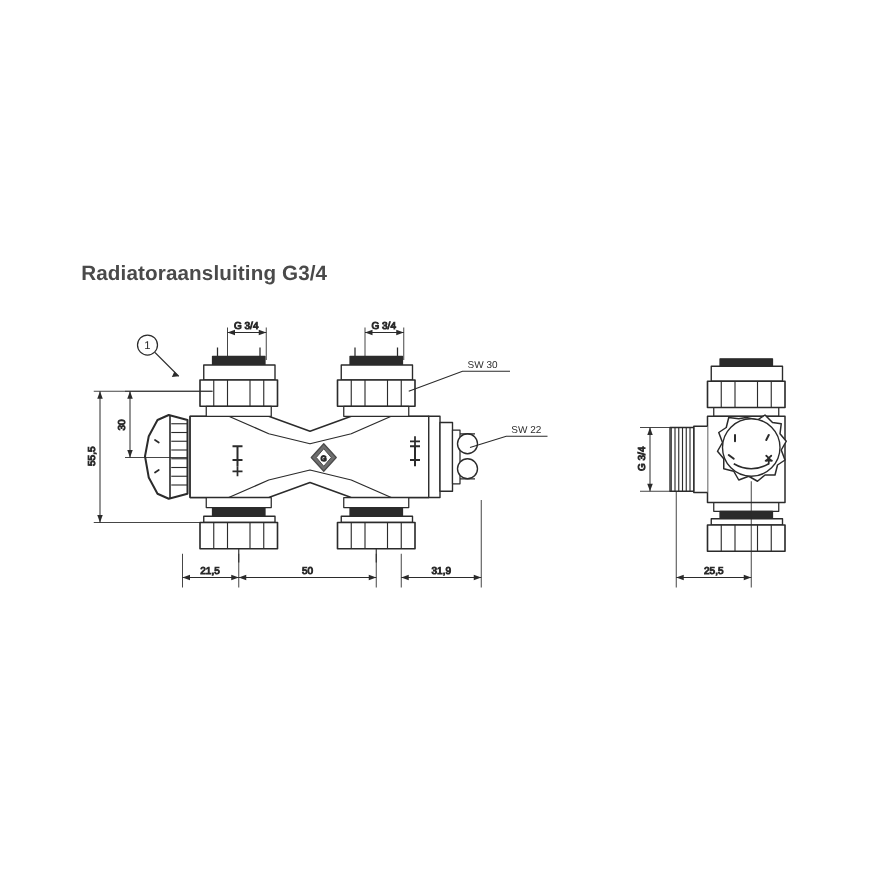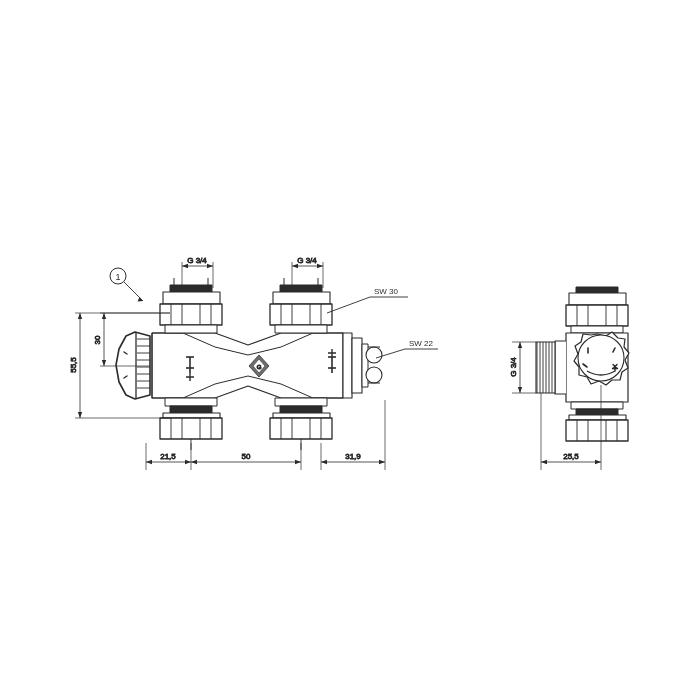--- a/index.html
+++ b/index.html
@@ -40,20 +40,21 @@
   svg text {
     font-family: "Liberation Sans", sans-serif;
     fill: #2b2b2b;
   }
 </style>
 </head>
 <body>
 
 <div id="page">
 
+  <div id="title">Radiatoraansluiting G3/4</div>
 
   <svg id="drawing" viewBox="0 0 700 700">
 
     <g fill="none" stroke="#2b2b2b" stroke-width="1.1" stroke-linejoin="round">
 
       <g>
         <path d="M183 333 L215 333 L248 345 L281 333 L313 333
                  L343 333 L343 398 L313 398 L281 398 L248 386
                  L215 398 L183 398 L152 398 L152 333 Z" fill="#ffffff" stroke="#2b2b2b" stroke-width="1.2"></path>
 

